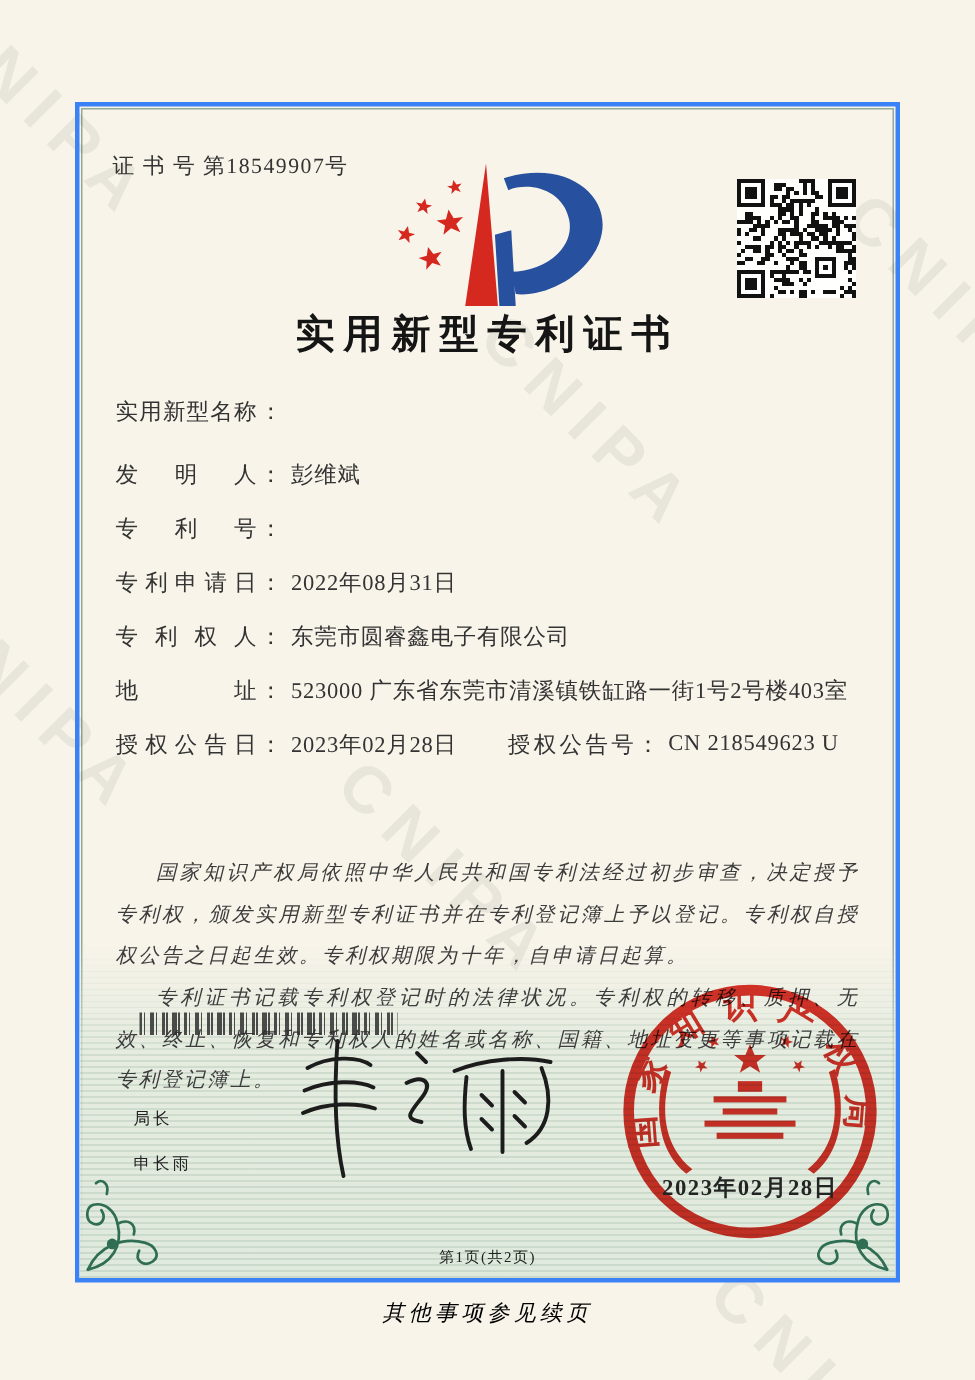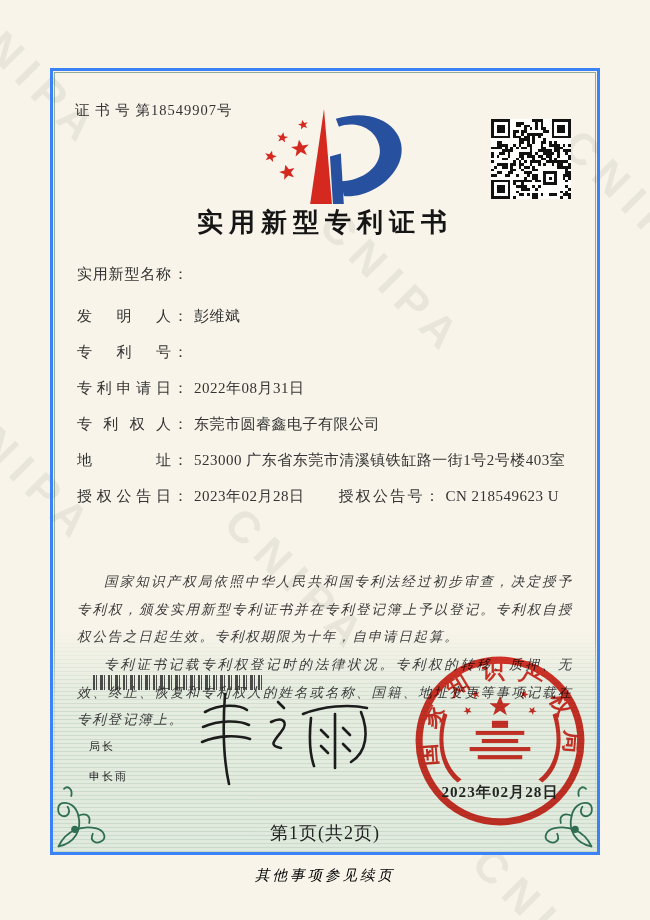--- a/index.html
+++ b/index.html
@@ -81,21 +81,21 @@
   .signature { position:absolute; left:130px; top:610px; width:200px; height:112px; }
 
   .seal { position:absolute; right:8px; bottom:22px; width:178px; height:178px; opacity:.95; mix-blend-mode:multiply; }
 
   .corner { position:absolute; width:72px; height:72px; bottom:2px; }
   .corner.right { right:2px; }
   .corner.left  { left:2px; transform:scaleX(-1); }
 
   .page-indicator {
     position:absolute; bottom:7px; left:0; right:0; text-align:center;
-    font-size:18px; letter-spacing:1px; color:#222;
+    font-size:10px; letter-spacing:1px; color:#222;
   }
   .footer-note {
     position:absolute; top:866px; left:0; right:0; text-align:center;
     font-size:14.5px; font-style:italic; letter-spacing:3px; color:#000000; z-index:1;
   }
 </style>
 </head>
 <body>
 
 <div class="page">

